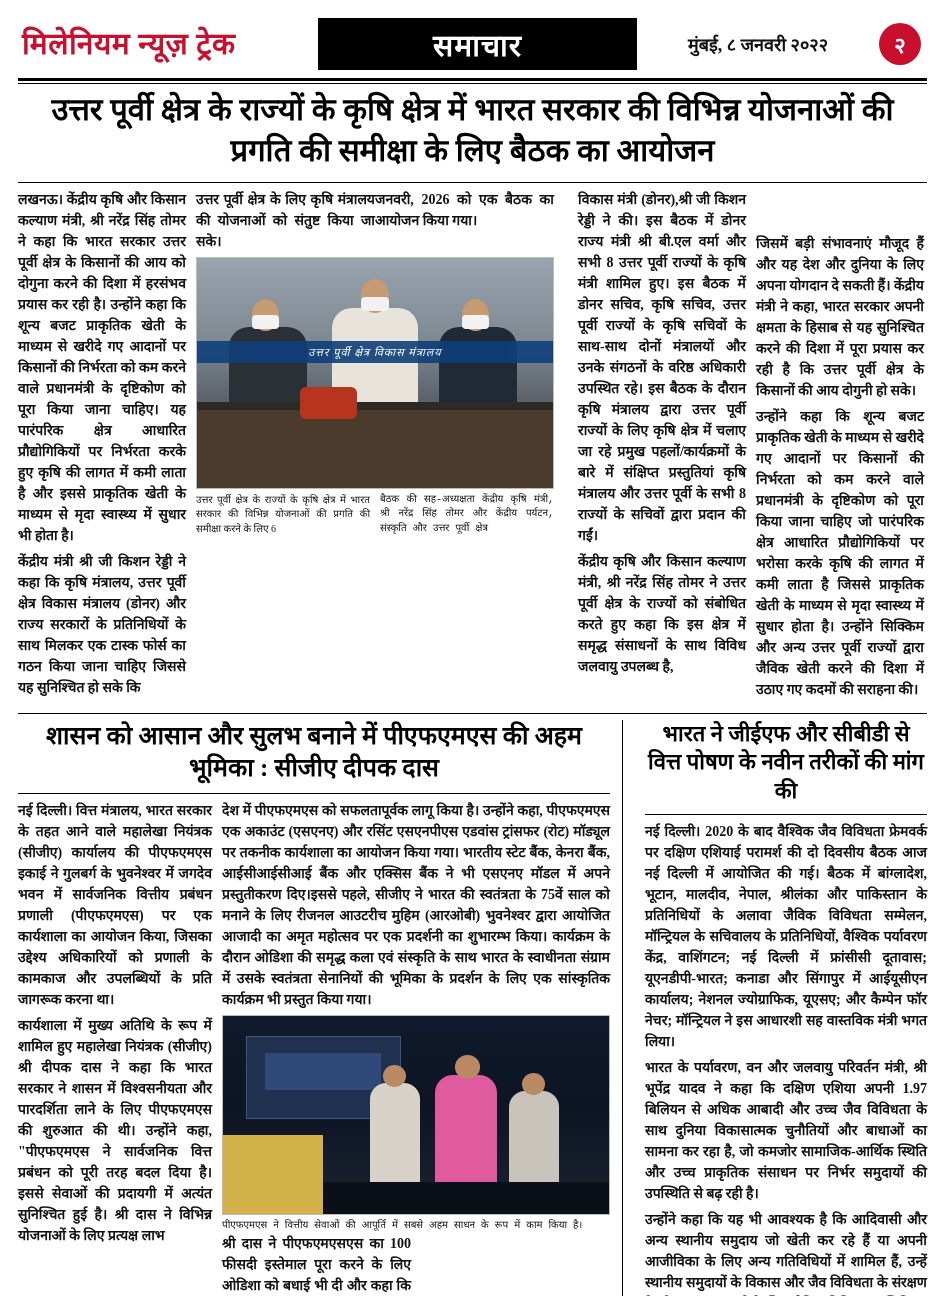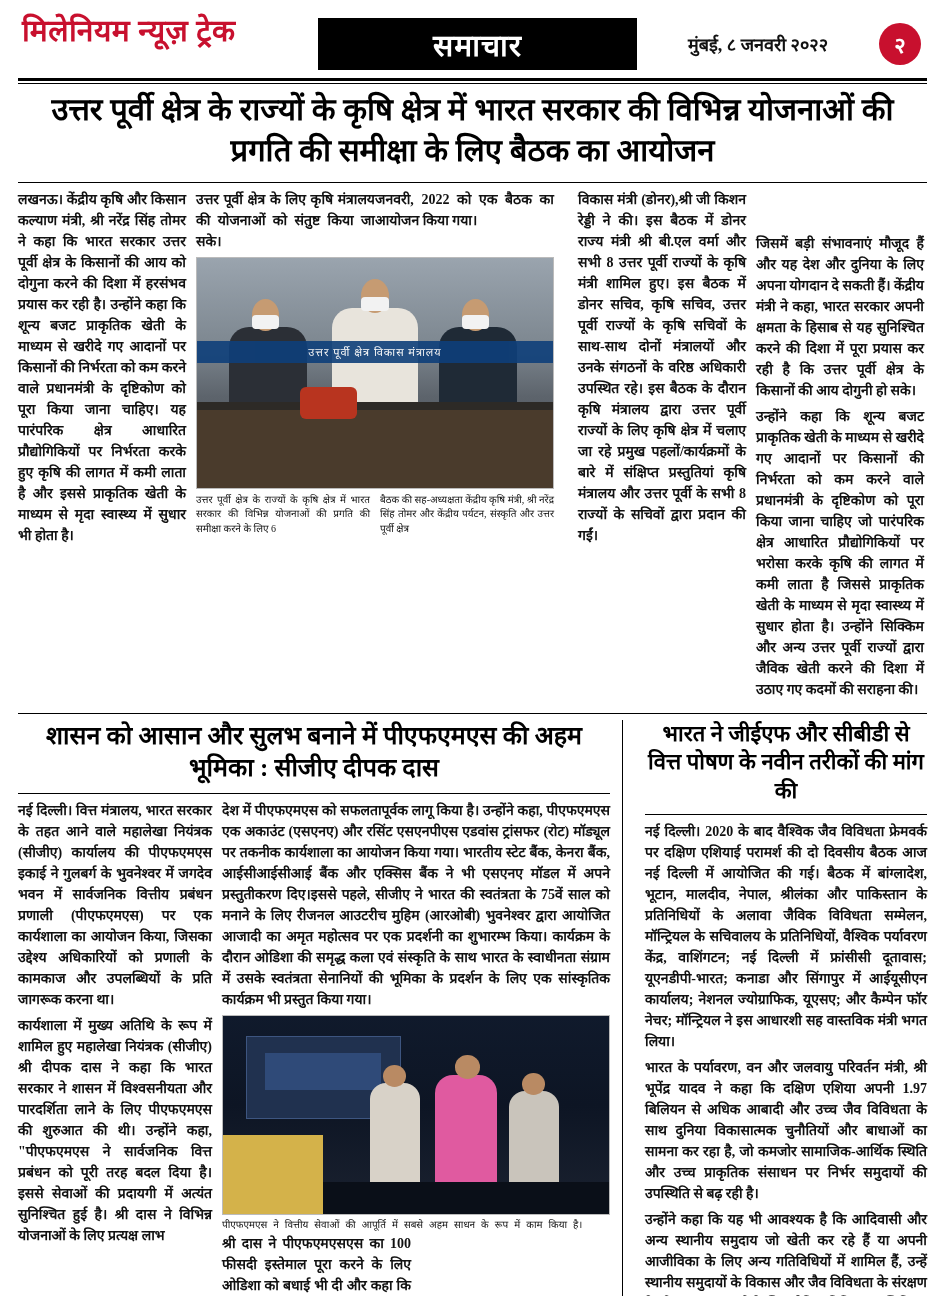--- a/index.html
+++ b/index.html
@@ -22,21 +22,21 @@
   
   .masthead {
     display: flex;
     align-items: stretch;
     height: 56px;
     margin-bottom: 6px;
   }
   .logo-box {
     width: 300px;
     display: flex;
-    align-items: flex-start;
+    align-items: center;
     justify-content: flex-start;
     padding-left: 4px;
   }
   .logo-text {
     font-family: "Liberation Serif", serif;
     font-weight: bold;
     font-size: 30px;
     color: #c8102e;
     letter-spacing: 0.5px;
     line-height: 1;
@@ -115,20 +115,21 @@
     text-align: justify;
     color: #111;
     margin-top: 4px;
   }
 
   
   .photo {
     position: relative;
     overflow: hidden;
     border: 1px solid #bbb;
+    font-style: italic;
   }
 
   
   .p1 { height: 232px; background: linear-gradient(180deg,#9aa4ae 0%,#7d8790 38%,#5d646c 60%,#3f444a 100%); }
   .p1 .banner {
     position:absolute; top:36%; left:0; right:0; height:22px;
     background:#0e3f7a; opacity:.9;
     color:#fff; font-family:"Liberation Serif",serif; font-size:11px;
     display:flex; align-items:center; justify-content:center; letter-spacing:1px;
   }
@@ -197,56 +198,58 @@
   <div class="rule-thin"></div>
 
   <div class="lead-headline">उत्तर पूर्वी क्षेत्र के राज्यों के कृषि क्षेत्र में भारत सरकार की विभिन्न योजनाओं की प्रगति की समीक्षा के लिए बैठक का आयोजन</div>
   <div class="divider-h"></div>
 
   <div class="cols" style="align-items:flex-start;">
 
     <div class="col" style="flex:0 0 168px;">
       <div class="body-text">
         <p>लखनऊ। केंद्रीय कृषि और किसान कल्याण मंत्री, श्री नरेंद्र सिंह तोमर ने कहा कि भारत सरकार उत्तर पूर्वी क्षेत्र के किसानों की आय को दोगुना करने की दिशा में हरसंभव प्रयास कर रही है। उन्होंने कहा कि शून्य बजट प्राकृतिक खेती के माध्यम से खरीदे गए आदानों पर किसानों की निर्भरता को कम करने वाले प्रधानमंत्री के दृष्टिकोण को पूरा किया जाना चाहिए। यह पारंपरिक क्षेत्र आधारित प्रौद्योगिकियों पर निर्भरता करके हुए कृषि की लागत में कमी लाता है और इससे प्राकृतिक खेती के माध्यम से मृदा स्वास्थ्य में सुधार भी होता है।</p>
+        <p>केंद्रीय मंत्री श्री जी किशन रेड्डी ने कहा कि कृषि मंत्रालय, उत्तर पूर्वी क्षेत्र विकास मंत्रालय (डोनर) और राज्य सरकारों के प्रतिनिधियों के साथ मिलकर एक टास्क फोर्स का गठन किया जाना चाहिए जिससे यह सुनिश्चित हो सके कि</p>
       </div>
     </div>
 
     <div class="col" style="flex:0 0 358px;">
       <div class="cols" style="gap:0;justify-content:center;">
         <div style="flex:1;" class="body-text">
           <p>उत्तर पूर्वी क्षेत्र के लिए कृषि मंत्रालय की योजनाओं को संतुष्ट किया जा सके।</p>
         </div>
         <div style="flex:1;" class="body-text">
-          <p>जनवरी, 2022 को एक बैठक का आयोजन किया गया।</p>
+          <p>जनवरी, 2026 को एक बैठक का आयोजन किया गया।</p>
         </div>
       </div>
       <div class="photo p1">
         <div class="man m1"></div>
         <div class="man m2"></div>
         <div class="man m3"></div>
         <div class="head h1"></div>
         <div class="head h2"></div>
         <div class="head h3"></div>
         <div class="mask k1"></div>
         <div class="mask k2"></div>
         <div class="mask k3"></div>
         <div class="banner">उत्तर पूर्वी क्षेत्र विकास मंत्रालय</div>
         <div class="cloth"></div>
         <div class="tbl"></div>
         <div class="flowers"></div>
       </div>
       <div class="cols" style="gap:10px;">
         <div style="flex:1;" class="caption">उत्तर पूर्वी क्षेत्र के राज्यों के कृषि क्षेत्र में भारत सरकार की विभिन्न योजनाओं की प्रगति की समीक्षा करने के लिए 6</div>
-        <div style="flex:1;" class="caption">बैठक की सह-अध्यक्षता केंद्रीय कृषि मंत्री, श्री नरेंद्र सिंह तोमर और केंद्रीय पर्यटन, संस्कृति और उत्तर पूर्वी क्षेत्र</div>
+        <div style="flex:1;font-family:Liberation Mono, monospace;" class="caption">बैठक की सह-अध्यक्षता केंद्रीय कृषि मंत्री, श्री नरेंद्र सिंह तोमर और केंद्रीय पर्यटन, संस्कृति और उत्तर पूर्वी क्षेत्र</div>
       </div>
     </div>
 
     <div class="col" style="flex:0 0 168px;margin-left:14px;">
       <div class="body-text">
         <p>विकास मंत्री (डोनर),श्री जी किशन रेड्डी ने की। इस बैठक में डोनर राज्य मंत्री श्री बी.एल वर्मा और सभी 8 उत्तर पूर्वी राज्यों के कृषि मंत्री शामिल हुए। इस बैठक में डोनर सचिव, कृषि सचिव, उत्तर पूर्वी राज्यों के कृषि सचिवों के साथ-साथ दोनों मंत्रालयों और उनके संगठनों के वरिष्ठ अधिकारी उपस्थित रहे। इस बैठक के दौरान कृषि मंत्रालय द्वारा उत्तर पूर्वी राज्यों के लिए कृषि क्षेत्र में चलाए जा रहे प्रमुख पहलों/कार्यक्रमों के बारे में संक्षिप्त प्रस्तुतियां कृषि मंत्रालय और उत्तर पूर्वी के सभी 8 राज्यों के सचिवों द्वारा प्रदान की गईं।</p>
+        <p>केंद्रीय कृषि और किसान कल्याण मंत्री, श्री नरेंद्र सिंह तोमर ने उत्तर पूर्वी क्षेत्र के राज्यों को संबोधित करते हुए कहा कि इस क्षेत्र में समृद्ध संसाधनों के साथ विविध जलवायु उपलब्ध है,</p>
       </div>
     </div>
 
     <div class="col" style="flex:0 0 168px;margin-top:44px;">
       <div class="body-text">
         <p>जिसमें बड़ी संभावनाएं मौजूद हैं और यह देश और दुनिया के लिए अपना योगदान दे सकती हैं। केंद्रीय मंत्री ने कहा, भारत सरकार अपनी क्षमता के हिसाब से यह सुनिश्चित करने की दिशा में पूरा प्रयास कर रही है कि उत्तर पूर्वी क्षेत्र के किसानों की आय दोगुनी हो सके।</p>
         <p>उन्होंने कहा कि शून्य बजट प्राकृतिक खेती के माध्यम से खरीदे गए आदानों पर किसानों की निर्भरता को कम करने वाले प्रधानमंत्री के दृष्टिकोण को पूरा किया जाना चाहिए जो पारंपरिक क्षेत्र आधारित प्रौद्योगिकियों पर भरोसा करके कृषि की लागत में कमी लाता है जिससे प्राकृतिक खेती के माध्यम से मृदा स्वास्थ्य में सुधार होता है। उन्होंने सिक्किम और अन्य उत्तर पूर्वी राज्यों द्वारा जैविक खेती करने की दिशा में उठाए गए कदमों की सराहना की।</p>
       </div>
     </div>
   </div>

